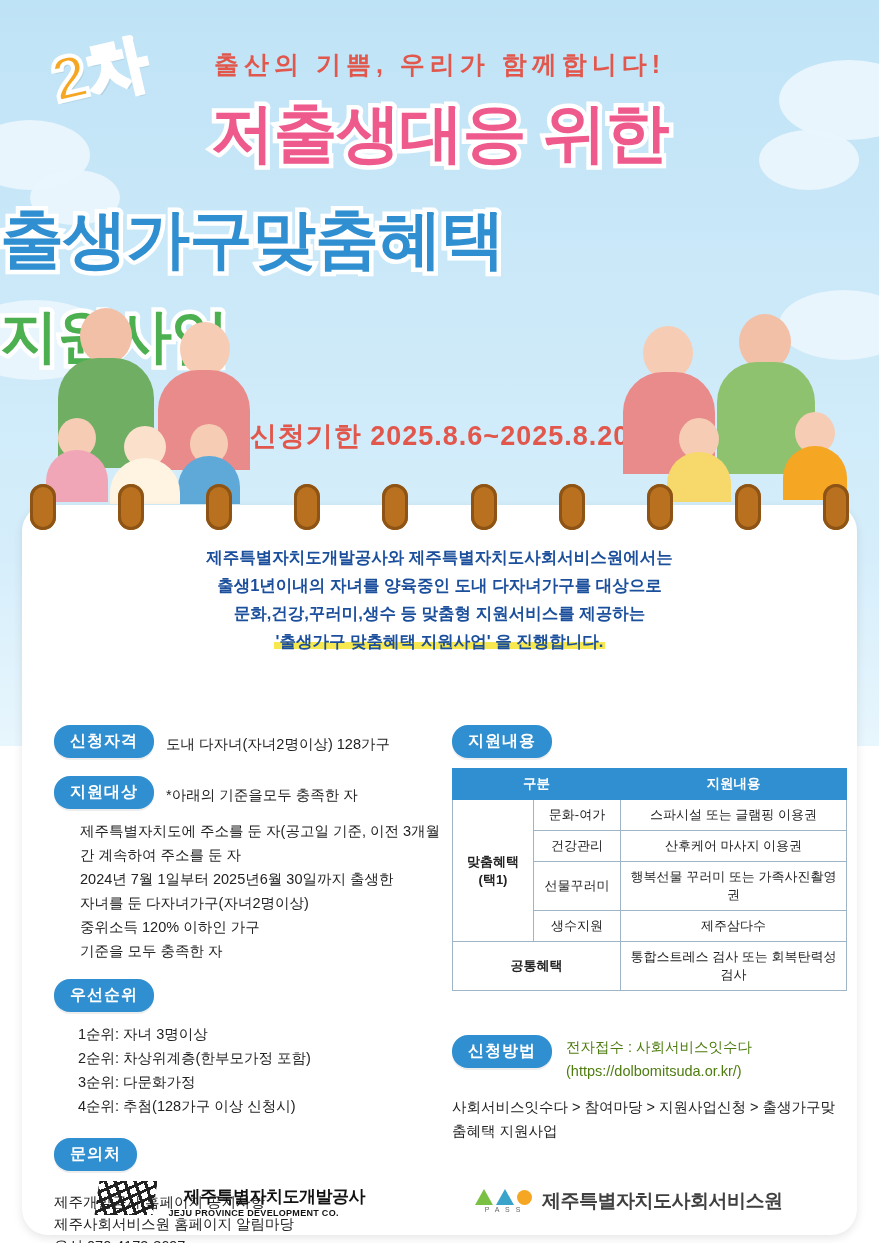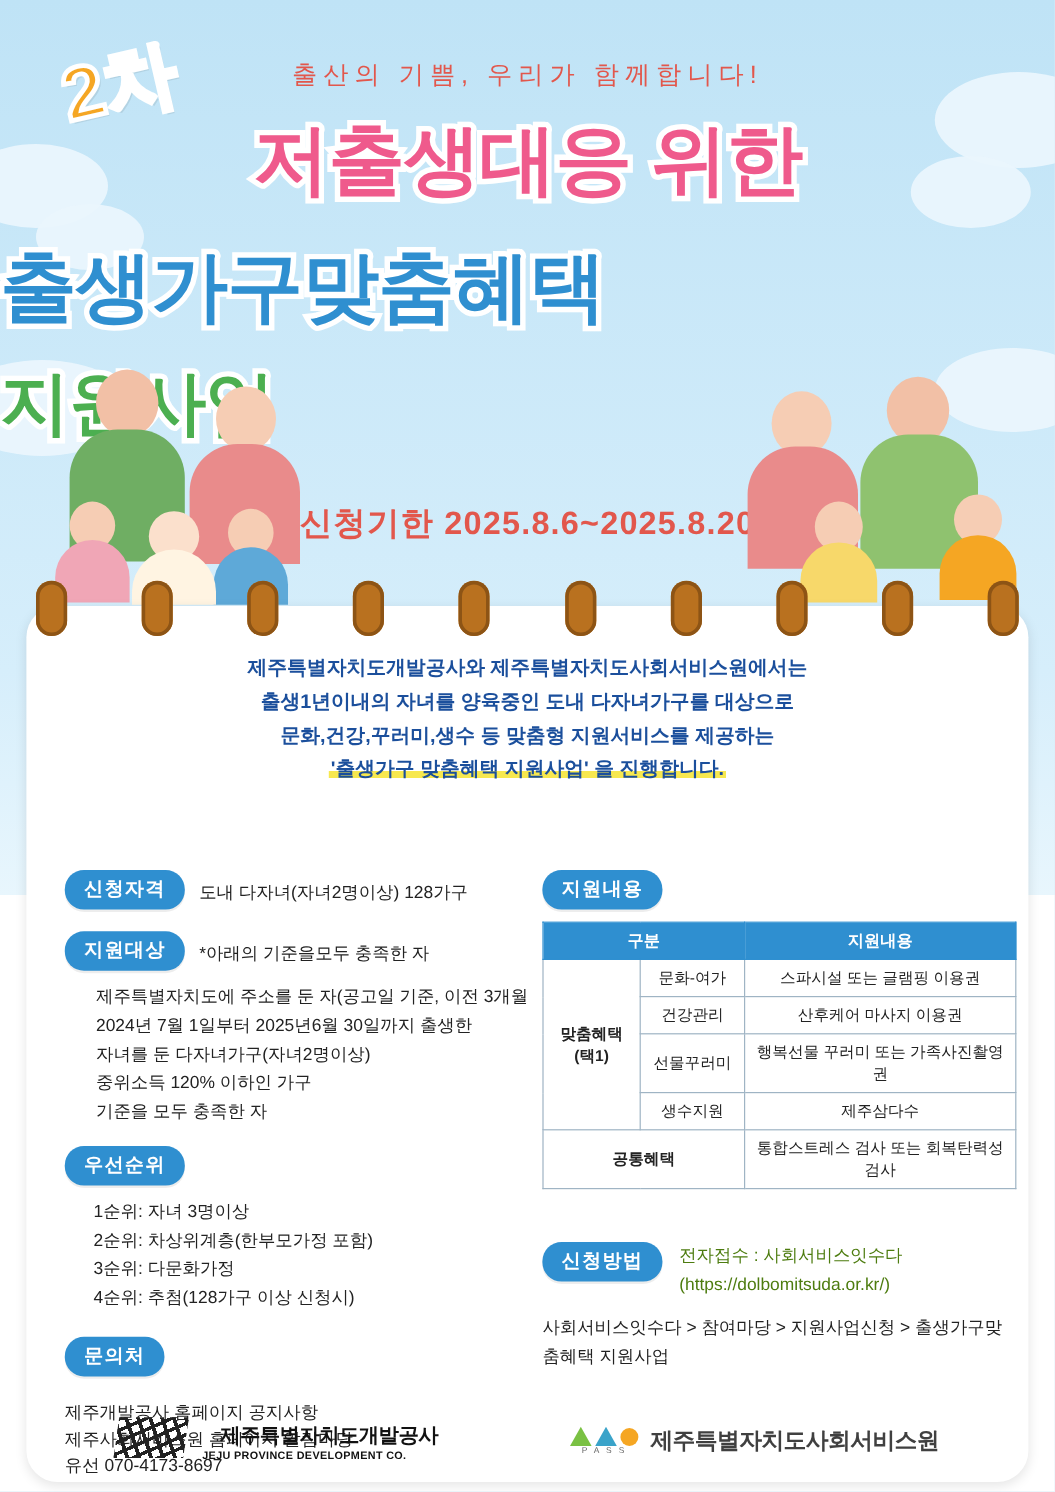--- a/index.html
+++ b/index.html
@@ -27,21 +27,21 @@
   .badge2{
     position:absolute;left:30px;top:26px;width:140px;height:90px;
     font-size:62px;font-weight:bold;color:#f5a623;
     -webkit-text-stroke:4px #ffffff;
     transform:rotate(-13deg);
     text-align:center;line-height:90px;
     text-shadow:2px 3px 0 rgba(0,0,0,.08);
   }
   .subtitle{
     position:absolute;left:0;right:0;top:48px;text-align:center;
-    font-size:21px;font-weight:normal;color:#e2574c;letter-spacing:5px;
+    font-size:25px;font-weight:bold;color:#e2574c;letter-spacing:5px;
   }
   .title1{
     position:absolute;left:0;right:0;top:90px;text-align:center;
     font-size:64px;font-weight:bold;color:#ef5a8c;
     -webkit-text-stroke:7px #ffffff;paint-order:stroke fill;
     letter-spacing:-1px;
   }
   .t-layer{position:absolute;left:0;right:0;font-weight:bold;letter-spacing:-1px;}
   .t-stroke{color:transparent;-webkit-text-stroke:9px #ffffff;}
   .title2{font-size:64px;color:#2f8fd0;}
@@ -200,20 +200,21 @@
         <span class="pill">신청자격</span>
         <span class="val">도내 다자녀(자녀2명이상) 128가구</span>
       </div>
 
       <div class="row inline" style="margin-top:18px;">
         <span class="pill">지원대상</span>
         <span class="val star">*아래의 기준을모두 충족한 자</span>
       </div>
       <div class="note">
         <div>제주특별자치도에 주소를 둔 자(공고일 기준, 이전 3개월</div>
+        <div>간 계속하여 주소를 둔 자</div>
         <div>2024년 7월 1일부터 2025년6월 30일까지 출생한</div>
         <div>자녀를 둔 다자녀가구(자녀2명이상)</div>
         <div>중위소득 120% 이하인 가구</div>
         <div>기준을 모두 충족한 자</div>
       </div>
 
       <div class="row" style="margin-top:16px;">
         <span class="pill">우선순위</span>
       </div>
       <div class="note small">

